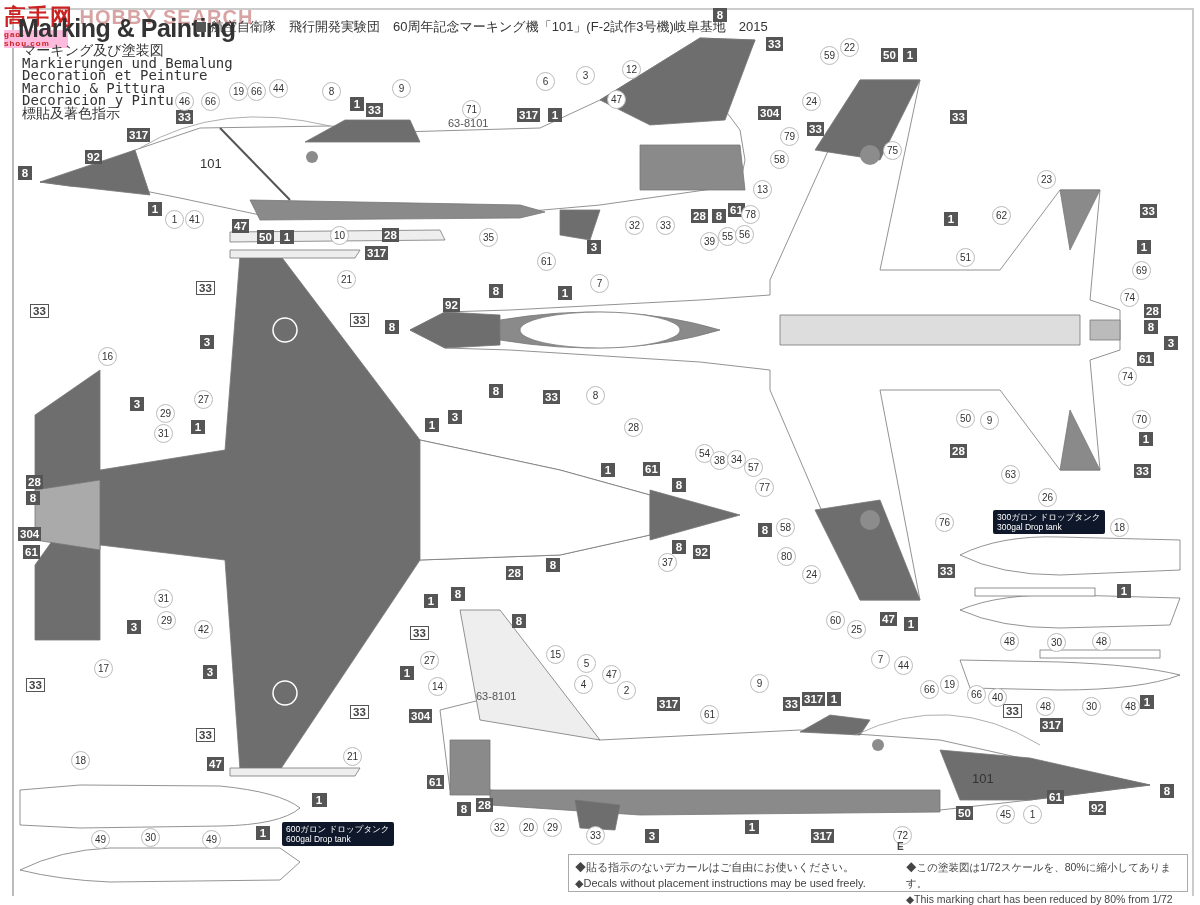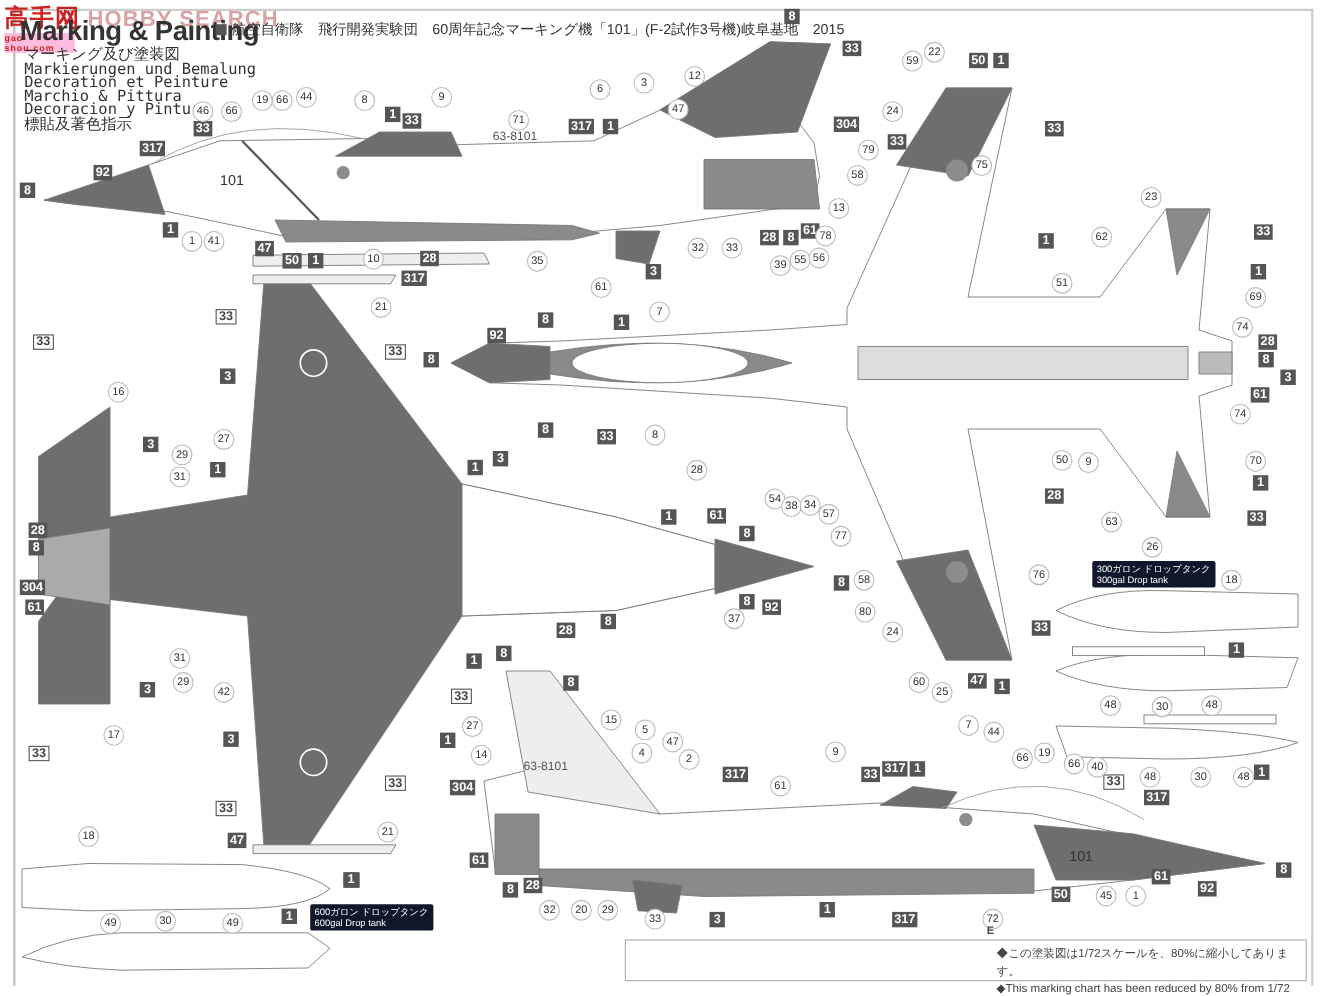--- a/index.html
+++ b/index.html
@@ -333,17 +333,21 @@
 <div class="tanklabel" style="left:993px;top:510px">
   <div>300ガロン ドロップタンク</div>
   <div>300gal Drop tank</div>
 </div>
 <div class="tanklabel" style="left:282px;top:822px">
   <div>600ガロン ドロップタンク</div>
   <div>600gal Drop tank</div>
 </div>
 
 <div class="notebox">
+  <div class="col c1">
+    <div>◆貼る指示のないデカールはご自由にお使いください。</div>
+    <div>◆Decals without placement instructions may be used freely.</div>
+  </div>
   <div class="col c2">
     <div>◆この塗装図は1/72スケールを、80%に縮小してあります。</div>
     <div>◆This marking chart has been reduced by 80% from 1/72 scale.</div>
   </div>
 </div>
 
 </body></html>

